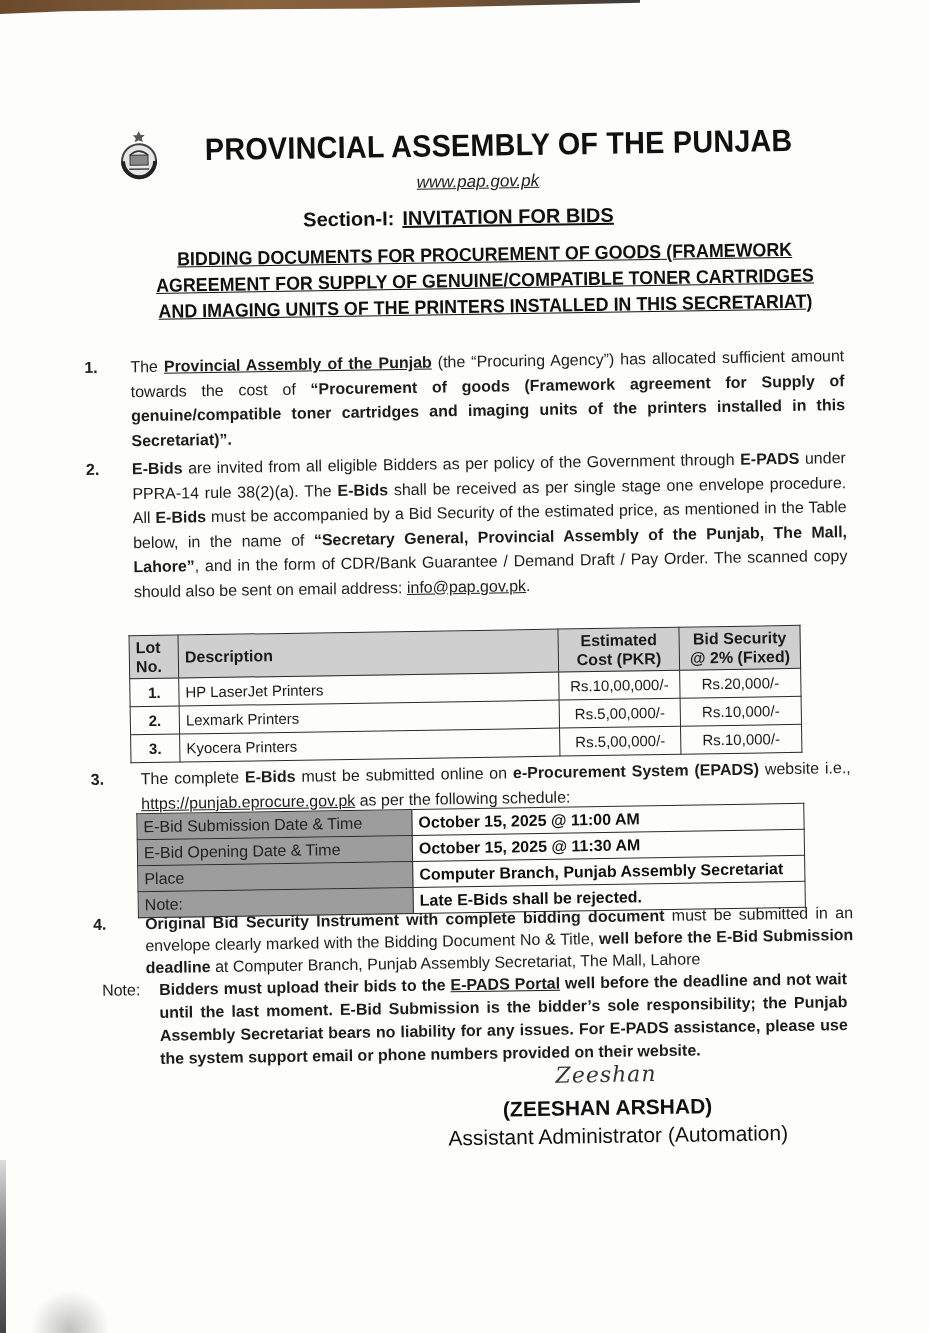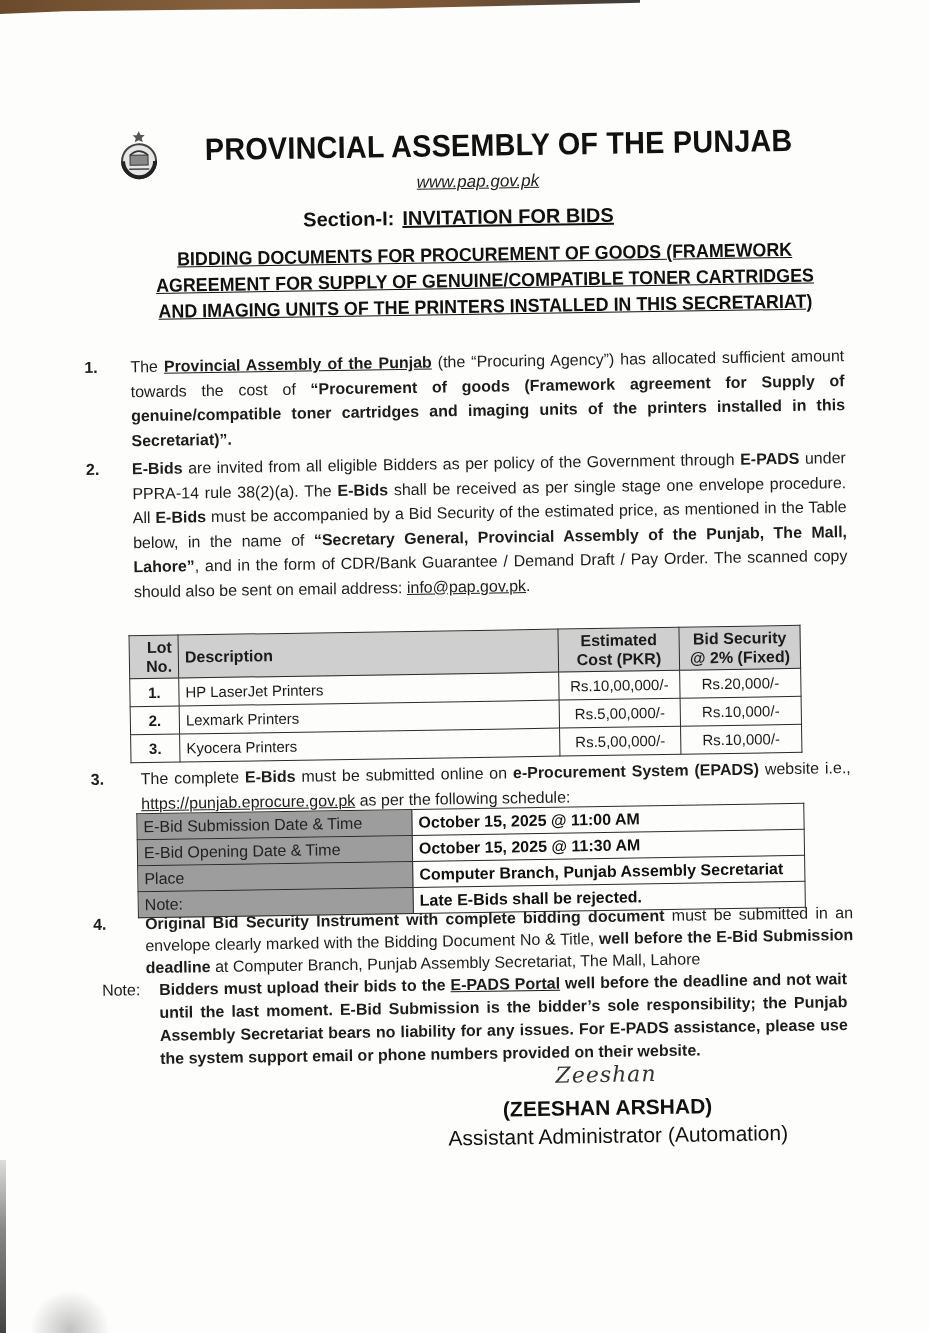--- a/index.html
+++ b/index.html
@@ -129,21 +129,21 @@
   </div>
 
   <div class="para" style="top:452px;">
     <span class="num">2.</span>
     <div class="txt"><b>E-Bids</b><span> are invited from all eligible Bidders as per policy of the Government through </span><b>E-PADS</b><span> under PPRA-14 rule 38(2)(a). The </span><b>E-Bids</b><span> shall be received as per single stage one envelope procedure. All </span><b>E-Bids</b><span> must be accompanied by a Bid Security of the estimated price, as mentioned in the Table below, in the name of </span><b>“Secretary General, Provincial Assembly of the Punjab, The Mall, Lahore”</b><span>, and in the form of CDR/Bank Guarantee / Demand Draft / Pay Order. The scanned copy should also be sent on email address: </span><span class="ul">info@pap.gov.pk</span><span>.</span></div>
   </div>
 
   <table class="lots">
     <thead>
       <tr>
-        <th style="width:36px;text-align:right;">Lot No.</th>
+        <th style="width:36px;">Lot No.</th>
         <th>Description</th>
         <th class="c" style="width:108px;">Estimated Cost (PKR)</th>
         <th class="c" style="width:108px;">Bid Security @ 2% (Fixed)</th>
       </tr>
     </thead>
     <tbody>
       <tr>
         <td class="n">1.</td>
         <td>HP LaserJet Printers</td>
         <td class="r">Rs.10,00,000/-</td>

